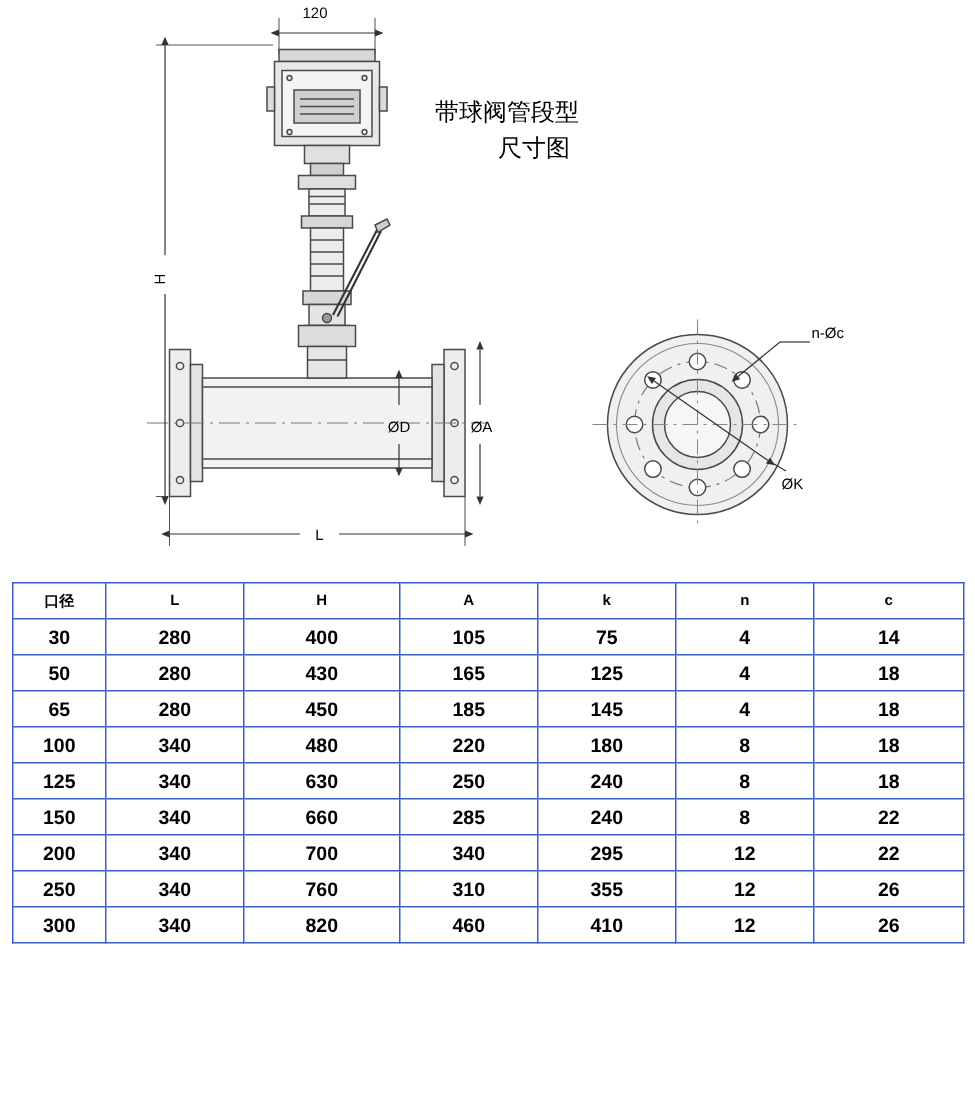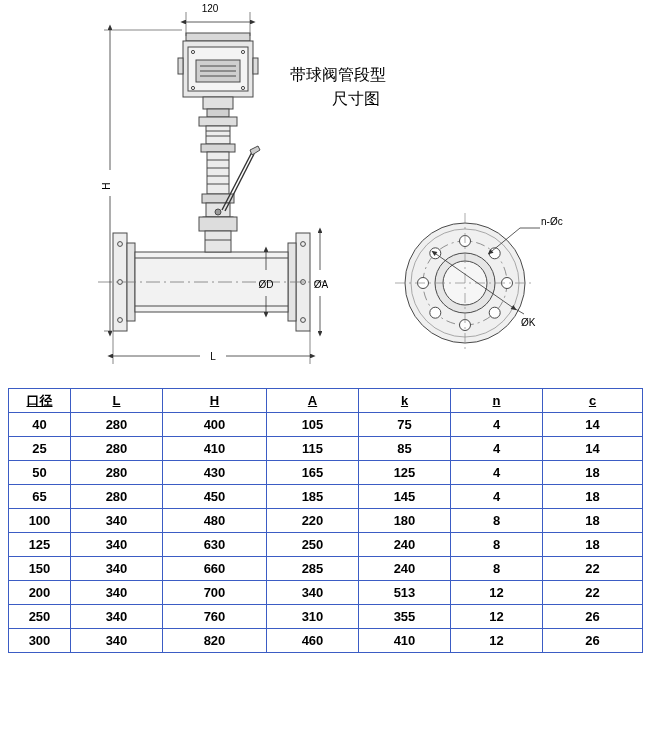--- a/index.html
+++ b/index.html
@@ -53,22 +53,21 @@
     text-align: center;
     font-family: "Liberation Sans", sans-serif;
     font-weight: bold;
     font-size: 13px;
     height: 23px;
     padding: 0;
     color: #000;
     background: #fff;
   }
   table.spec th {
-    font-size: 13px;
-    text-decoration: underline;
+    font-size: 10px;
   }
   table.spec col.c0 { width: 62px; }
   table.spec col.c1 { width: 92px; }
   table.spec col.c2 { width: 104px; }
   table.spec col.c3 { width: 92px; }
   table.spec col.c4 { width: 92px; }
   table.spec col.c5 { width: 92px; }
   table.spec col.c6 { width: 100px; }
 </style>
 </head>
@@ -246,34 +245,25 @@
         <th>L</th>
         <th>H</th>
         <th>A</th>
         <th>k</th>
         <th>n</th>
         <th>c</th>
       </tr>
     </thead>
     <tbody>
       <tr>
-        <td>40</td>
+        <td>30</td>
         <td>280</td>
         <td>400</td>
         <td>105</td>
         <td>75</td>
-        <td>4</td>
-        <td>14</td>
-      </tr>
-      <tr>
-        <td>25</td>
-        <td>280</td>
-        <td>410</td>
-        <td>115</td>
-        <td>85</td>
         <td>4</td>
         <td>14</td>
       </tr>
       <tr>
         <td>50</td>
         <td>280</td>
         <td>430</td>
         <td>165</td>
         <td>125</td>
         <td>4</td>
@@ -313,21 +303,21 @@
         <td>285</td>
         <td>240</td>
         <td>8</td>
         <td>22</td>
       </tr>
       <tr>
         <td>200</td>
         <td>340</td>
         <td>700</td>
         <td>340</td>
-        <td>513</td>
+        <td>295</td>
         <td>12</td>
         <td>22</td>
       </tr>
       <tr>
         <td>250</td>
         <td>340</td>
         <td>760</td>
         <td>310</td>
         <td>355</td>
         <td>12</td>

